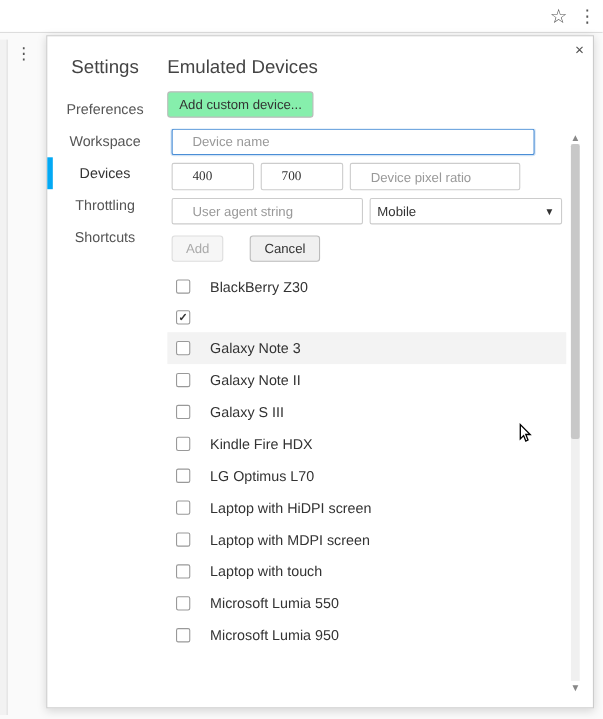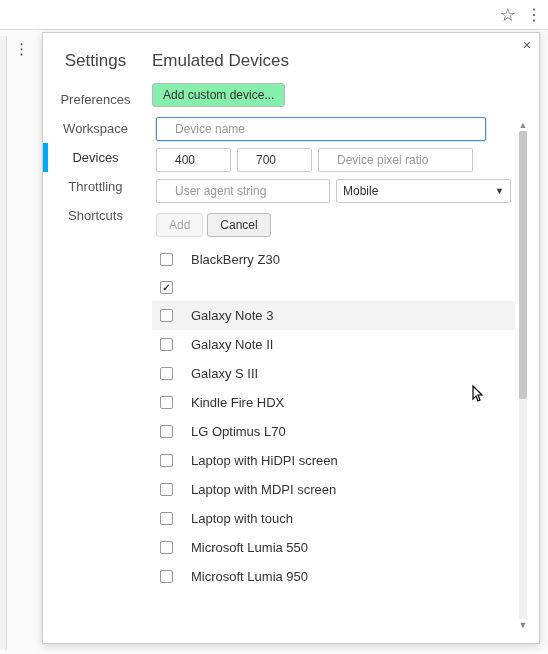--- a/index.html
+++ b/index.html
@@ -153,39 +153,39 @@
   .device-name-input {
     width: 330px;
     border-color: #4a8ed6 !important;
     box-shadow: 0 0 0 1px rgba(74,142,214,0.25);
   }
   .row {
     display: flex;
     gap: 6px;
     margin-top: 7px;
   }
-  .w-small { width: 75px; }
+  .w-small { width: 75px; font-family: Liberation Serif, serif; }
   .w-med { width: 155px; }
   .w-ua { width: 174px; }
   .select-mobile {
     width: 175px;
     display: flex;
     align-items: center;
     justify-content: space-between;
     border: 1px solid #ccc;
     border-radius: 2px;
     padding: 4px 6px;
     font-size: 12px;
     background: #fff;
     cursor: pointer;
   }
   .select-mobile .tri { font-size: 9px; color: #333; }
   .btn-row {
     display: flex;
-    gap: 4px;
+    gap: 24px;
     margin-top: 10px;
   }
   .btn {
     border: 1px solid #bbb;
     background: #f0f0f0;
     border-radius: 3px;
     padding: 4px 12px;
     font-size: 12px;
     cursor: pointer;
     color: #333;

